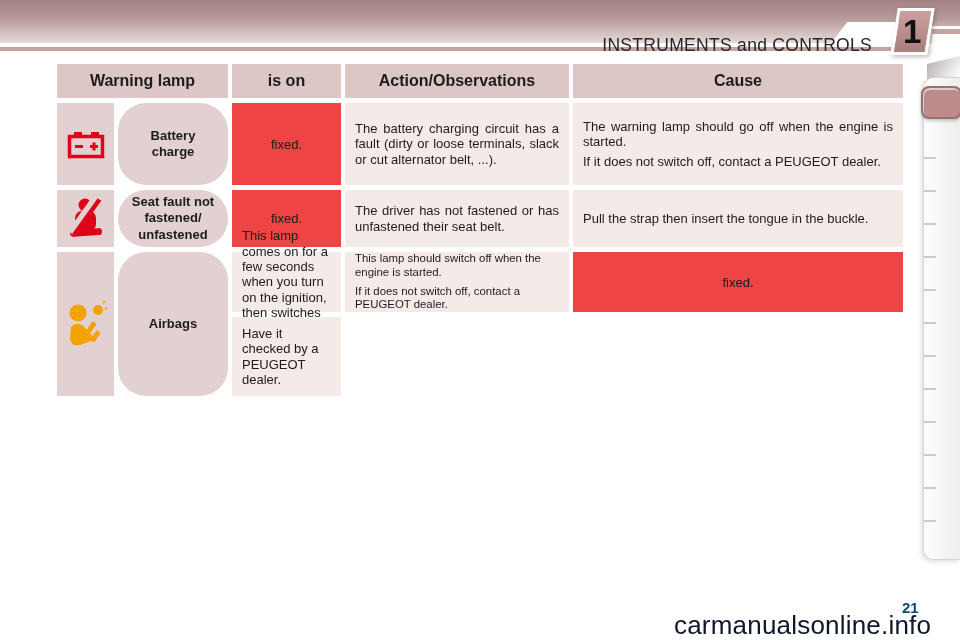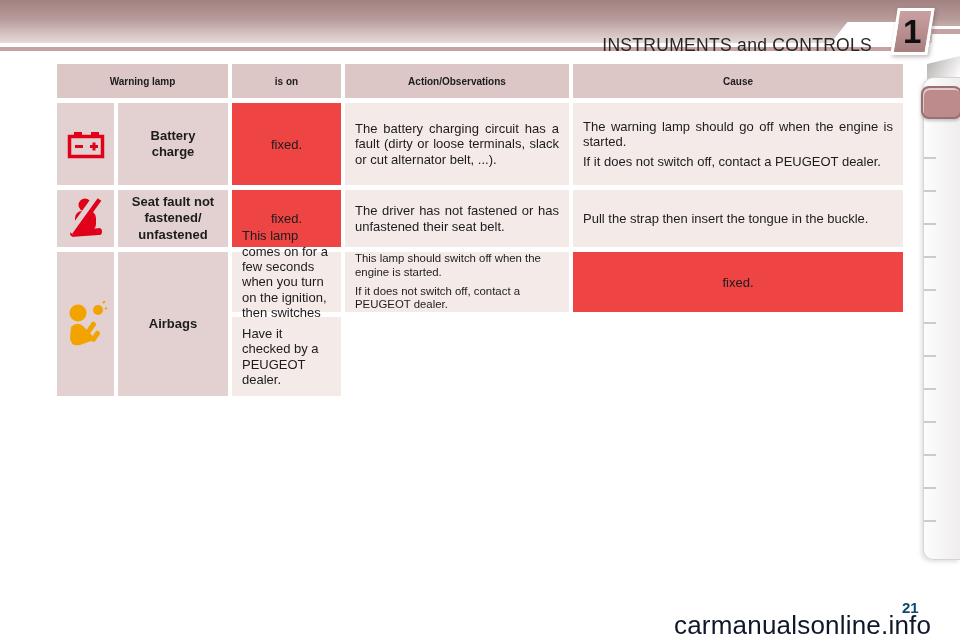--- a/index.html
+++ b/index.html
@@ -42,27 +42,27 @@
   
   .lamp-table {
     position:absolute; left:57px; top:64px; width:848px;
     display:grid;
     grid-template-columns:57px 110px 109px 224px 330px;
     grid-template-rows:34px 82px 57px 60px 79px;
     column-gap:4px; row-gap:5px;
   }
   .cell-hdr {
     background:#dcc6c6; display:flex; align-items:center; justify-content:center;
-    font-size:10px; font-weight:bold;
+    font-size:16px; font-weight:bold;
   }
   .cell-lamp { background:#e3d1d1; display:flex; align-items:center; justify-content:center; }
   .cell-label {
     background:#e3d1d1; display:flex; flex-direction:column;
     align-items:center; justify-content:center;
-    font-size:13px; font-weight:bold; line-height:1.25; text-align:center;
+    font-size:13px; font-weight:bold; line-height:1.25; text-align:center;border-radius:28px;
   }
   .cell-ison {
     background:#ef4444; display:flex; align-items:center; justify-content:center; font-size:13px;
   }
   .cell-info {
     background:#f4ebe9; display:flex; flex-direction:column; justify-content:center;
     padding:24px 10px; font-size:13px; line-height:1.18;
   }
   .cell-info p + p { margin-top:5px; }
   .justify { text-align:justify; }

